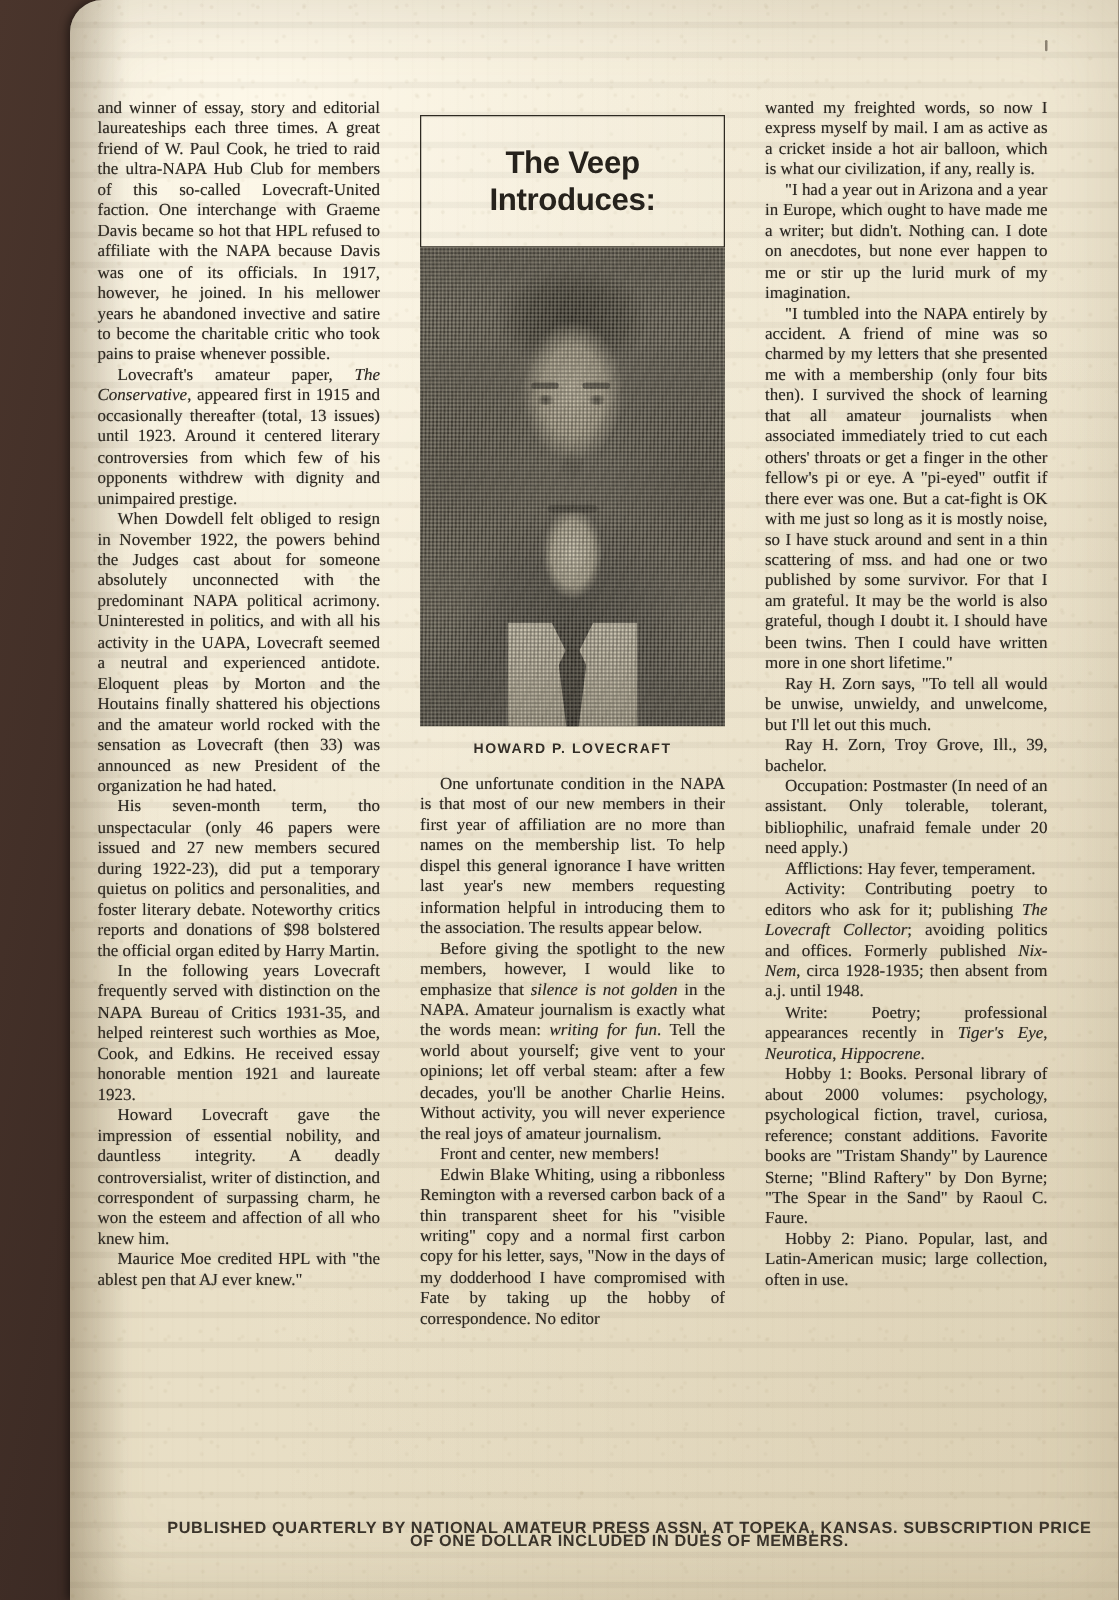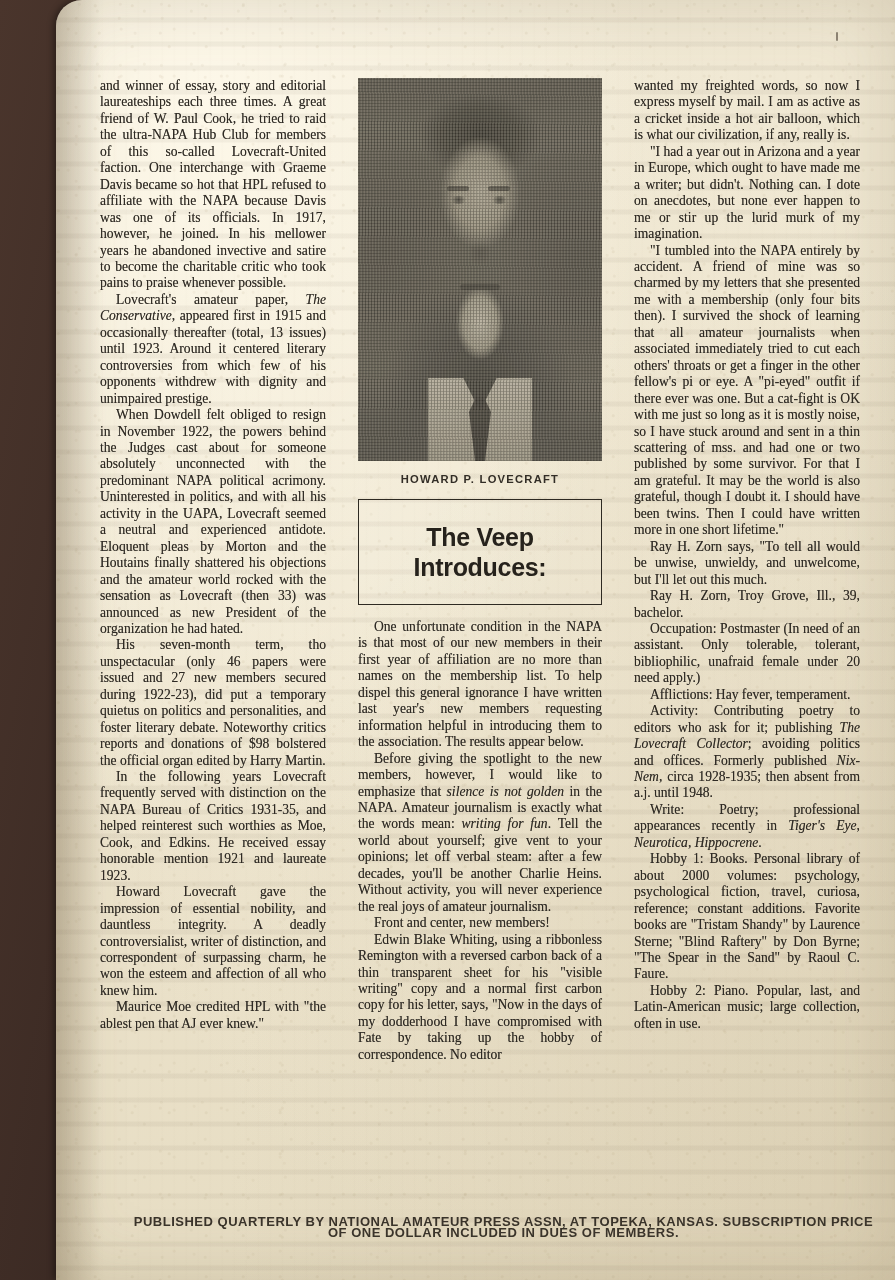--- a/index.html
+++ b/index.html
@@ -60,21 +60,21 @@
     opacity:.055;
     background:repeating-linear-gradient(0deg,
       rgba(60,45,30,0) 0px, rgba(60,45,30,0) 9px,
       rgba(60,45,30,.9) 10px, rgba(60,45,30,.9) 14px,
       rgba(60,45,30,0) 15px, rgba(60,45,30,0) 24px);
   }
 
   
   #columns{
     position:absolute;
-    left:44px;top:78px;
+    left:22px;top:78px;
     width:760px;
     display:flex;
     gap:32px;
   }
   .col{width:242px;}
   .col.mid{width:244px;}
 
   p{
     margin:0;
     font-size:13.6px;
@@ -254,44 +254,44 @@
         <span>Lovecraft's amateur paper, </span><i>The Conservative</i><span>, appeared first in 1915 and occasionally thereafter (total, 13 issues) until 1923. Around it centered literary controversies from which few of his opponents withdrew with dignity and unimpaired prestige.</span>
       </p>
       <p>When Dowdell felt obliged to resign in November 1922, the powers behind the Judges cast about for someone absolutely unconnected with the predominant NAPA political acrimony. Uninterested in politics, and with all his activity in the UAPA, Lovecraft seemed a neutral and experienced antidote. Eloquent pleas by Morton and the Houtains finally shattered his objections and the amateur world rocked with the sensation as Lovecraft (then 33) was announced as new President of the organization he had hated.</p>
       <p>His seven-month term, tho unspectacular (only 46 papers were issued and 27 new members secured during 1922-23), did put a temporary quietus on politics and personalities, and foster literary debate. Noteworthy critics reports and donations of $98 bolstered the official organ edited by Harry Martin.</p>
       <p>In the following years Lovecraft frequently served with distinction on the NAPA Bureau of Critics 1931-35, and helped reinterest such worthies as Moe, Cook, and Edkins. He received essay honorable mention 1921 and laureate 1923.</p>
       <p>Howard Lovecraft gave the impression of essential nobility, and dauntless integrity. A deadly controversialist, writer of distinction, and correspondent of surpassing charm, he won the esteem and affection of all who knew him.</p>
       <p>Maurice Moe credited HPL with "the ablest pen that AJ ever knew."</p>
     </div>
 
     <div class="col mid">
+
+      <div id="veep-box">
+        <div class="line">The Veep</div>
+        <div class="line">Introduces:</div>
+      </div>
 
       <div id="photo-block">
         <div id="photo">
           <div class="tone"></div>
           <div class="nose"></div>
           <div class="brow-l"></div>
           <div class="brow-r"></div>
           <div class="eye-l"></div>
           <div class="eye-r"></div>
           <div class="mouth"></div>
           <div class="collar"></div>
           <div class="tie"></div>
           <div class="halftone"></div>
           <div class="halftone2"></div>
           <div class="vgrain"></div>
         </div>
         <div id="photo-caption">HOWARD P. LOVECRAFT</div>
       </div>
 
-      <div id="veep-box">
-        <div class="line">The Veep</div>
-        <div class="line">Introduces:</div>
-      </div>
-
       <div id="mid-text">
         <p>One unfortunate condition in the NAPA is that most of our new members in their first year of affiliation are no more than names on the membership list. To help dispel this general ignorance I have written last year's new members requesting information helpful in introducing them to the association. The results appear below.</p>
         <p>
           <span>Before giving the spotlight to the new members, however, I would like to emphasize that </span><i>silence is not golden</i><span> in the NAPA. Amateur journalism is exactly what the words mean: </span><i>writing for fun</i><span>. Tell the world about yourself; give vent to your opinions; let off verbal steam: after a few decades, you'll be another Charlie Heins. Without activity, you will never experience the real joys of amateur journalism.</span>
         </p>
         <p>Front and center, new members!</p>
         <p>Edwin Blake Whiting, using a ribbonless Remington with a reversed carbon back of a thin transparent sheet for his "visible writing" copy and a normal first carbon copy for his letter, says, "Now in the days of my dodderhood I have compromised with Fate by taking up the hobby of correspondence. No editor</p>
       </div>
 
     </div>

